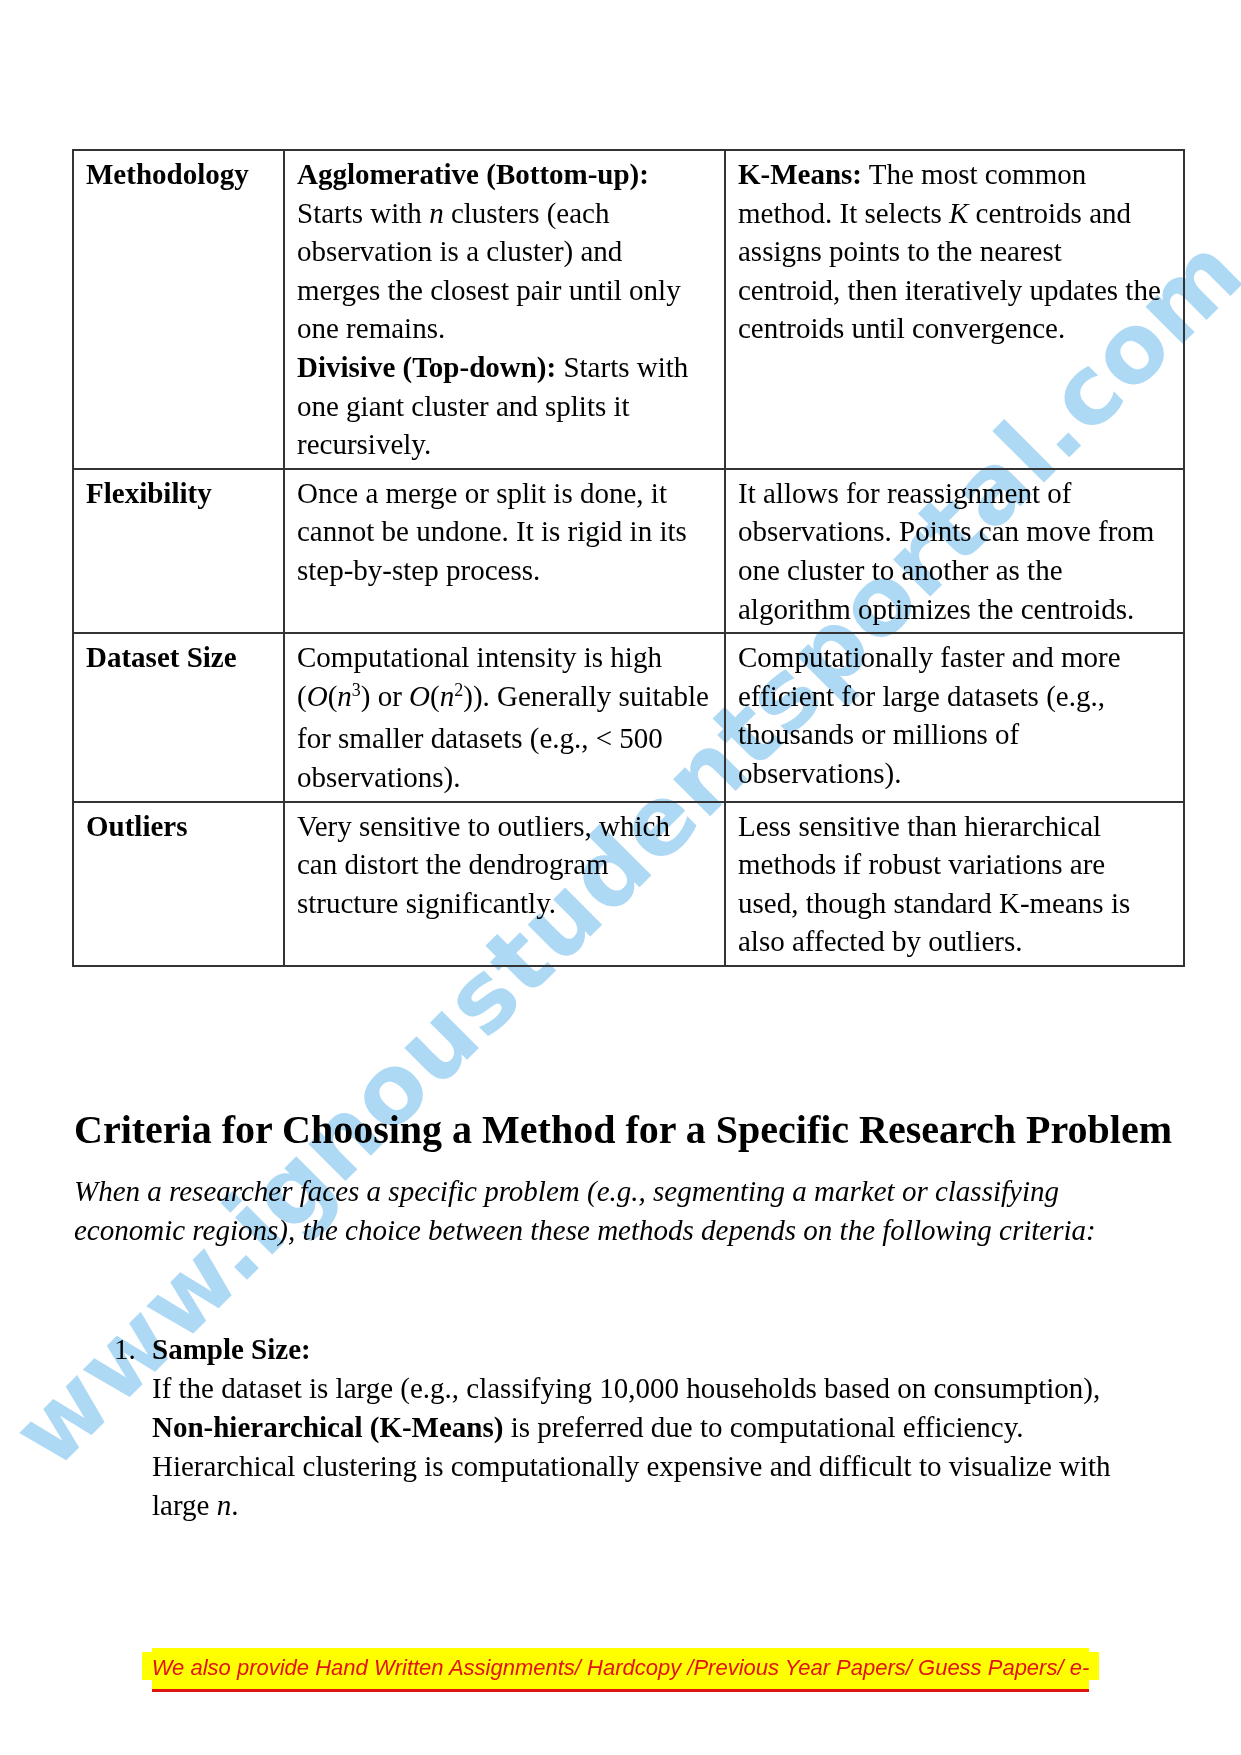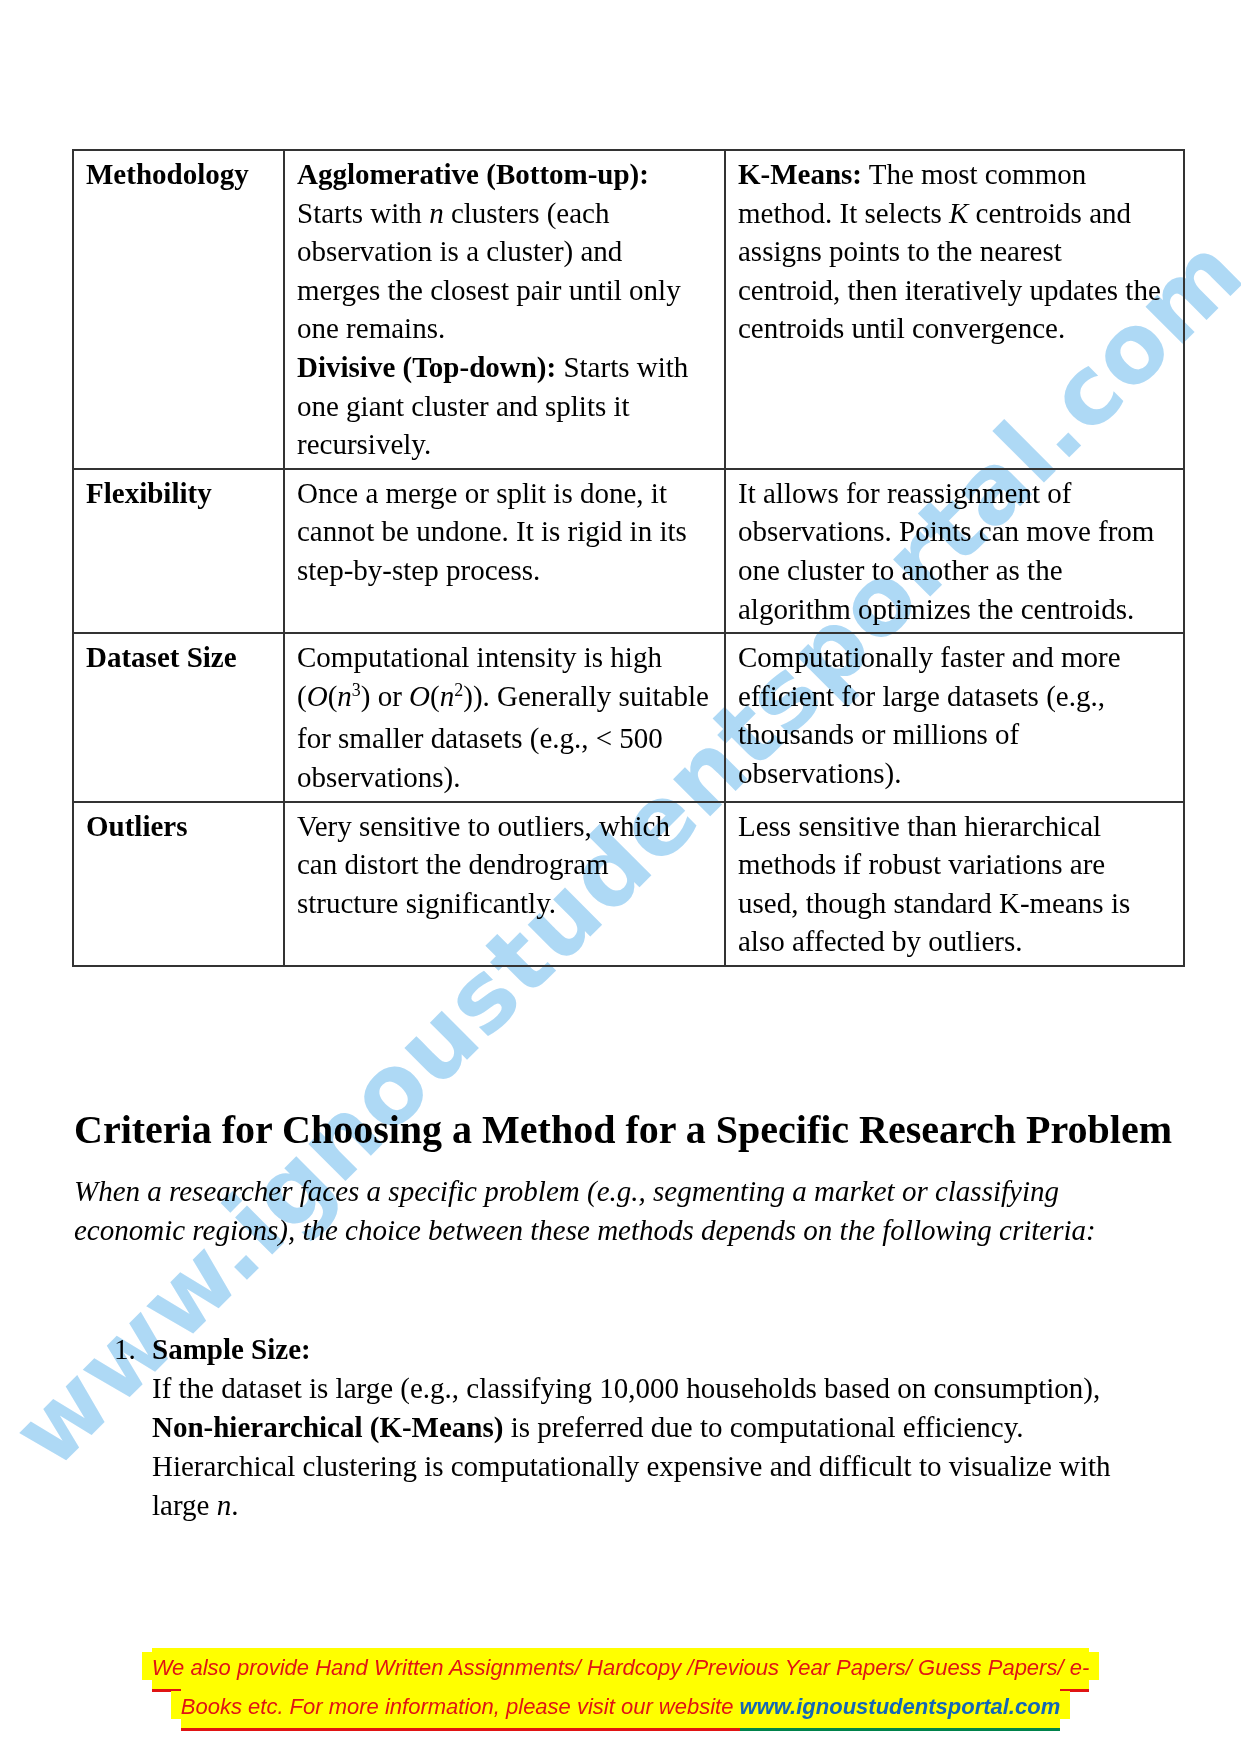--- a/index.html
+++ b/index.html
@@ -119,18 +119,15 @@
         <div class="list-text"><span>If the dataset is large (e.g., classifying 10,000 households based on consumption), </span><span class="b">Non-hierarchical (K-Means)</span><span> is preferred due to computational efficiency. Hierarchical clustering is computationally expensive and difficult to visualize with large </span><span class="i">n</span><span>.</span></div>
       </div>
     </div>
 
   </div>
 
   <div class="footer">
     <div class="footer-line">
       <span class="hl"><span class="seg">We also provide Hand Written Assignments/ Hardcopy /Previous Year Papers/ Guess Papers/ e-</span></span>
     </div>
-    <div class="footer-line">
-      <span class="hl"><span class="seg">Books etc. For more information, please visit our website </span><span class="seg link">www.ignoustudentsportal.com</span></span>
-    </div>
   </div>
 
 </div>
 
 </body></html>

